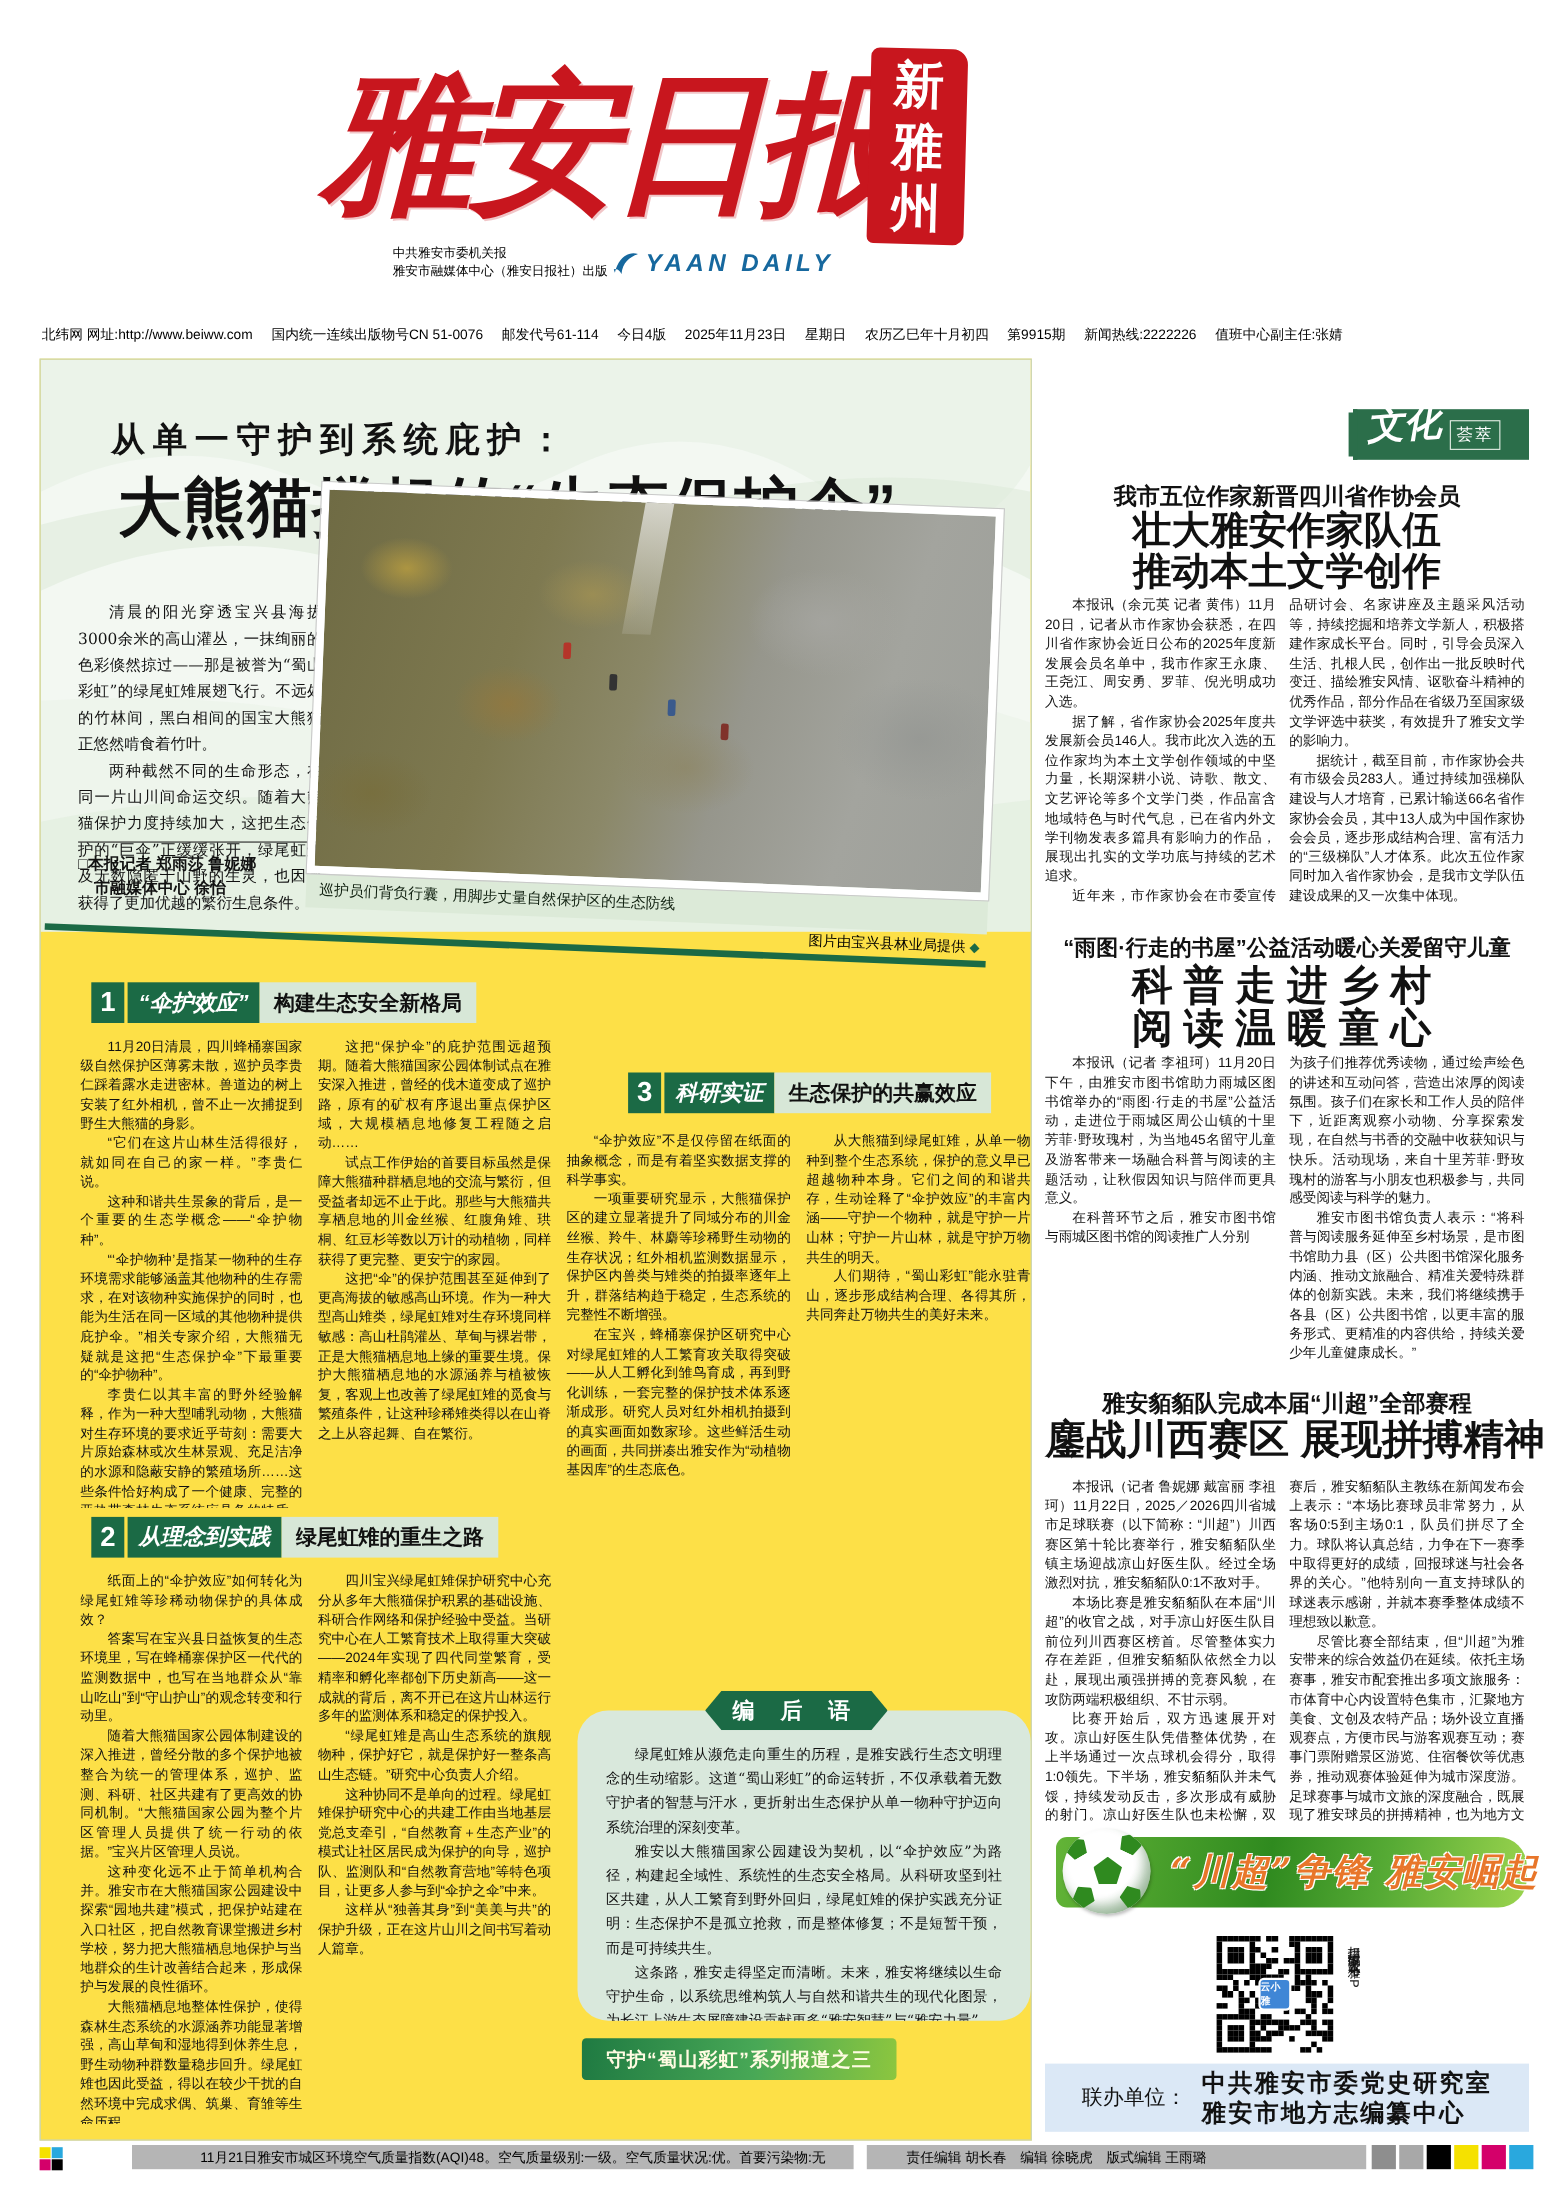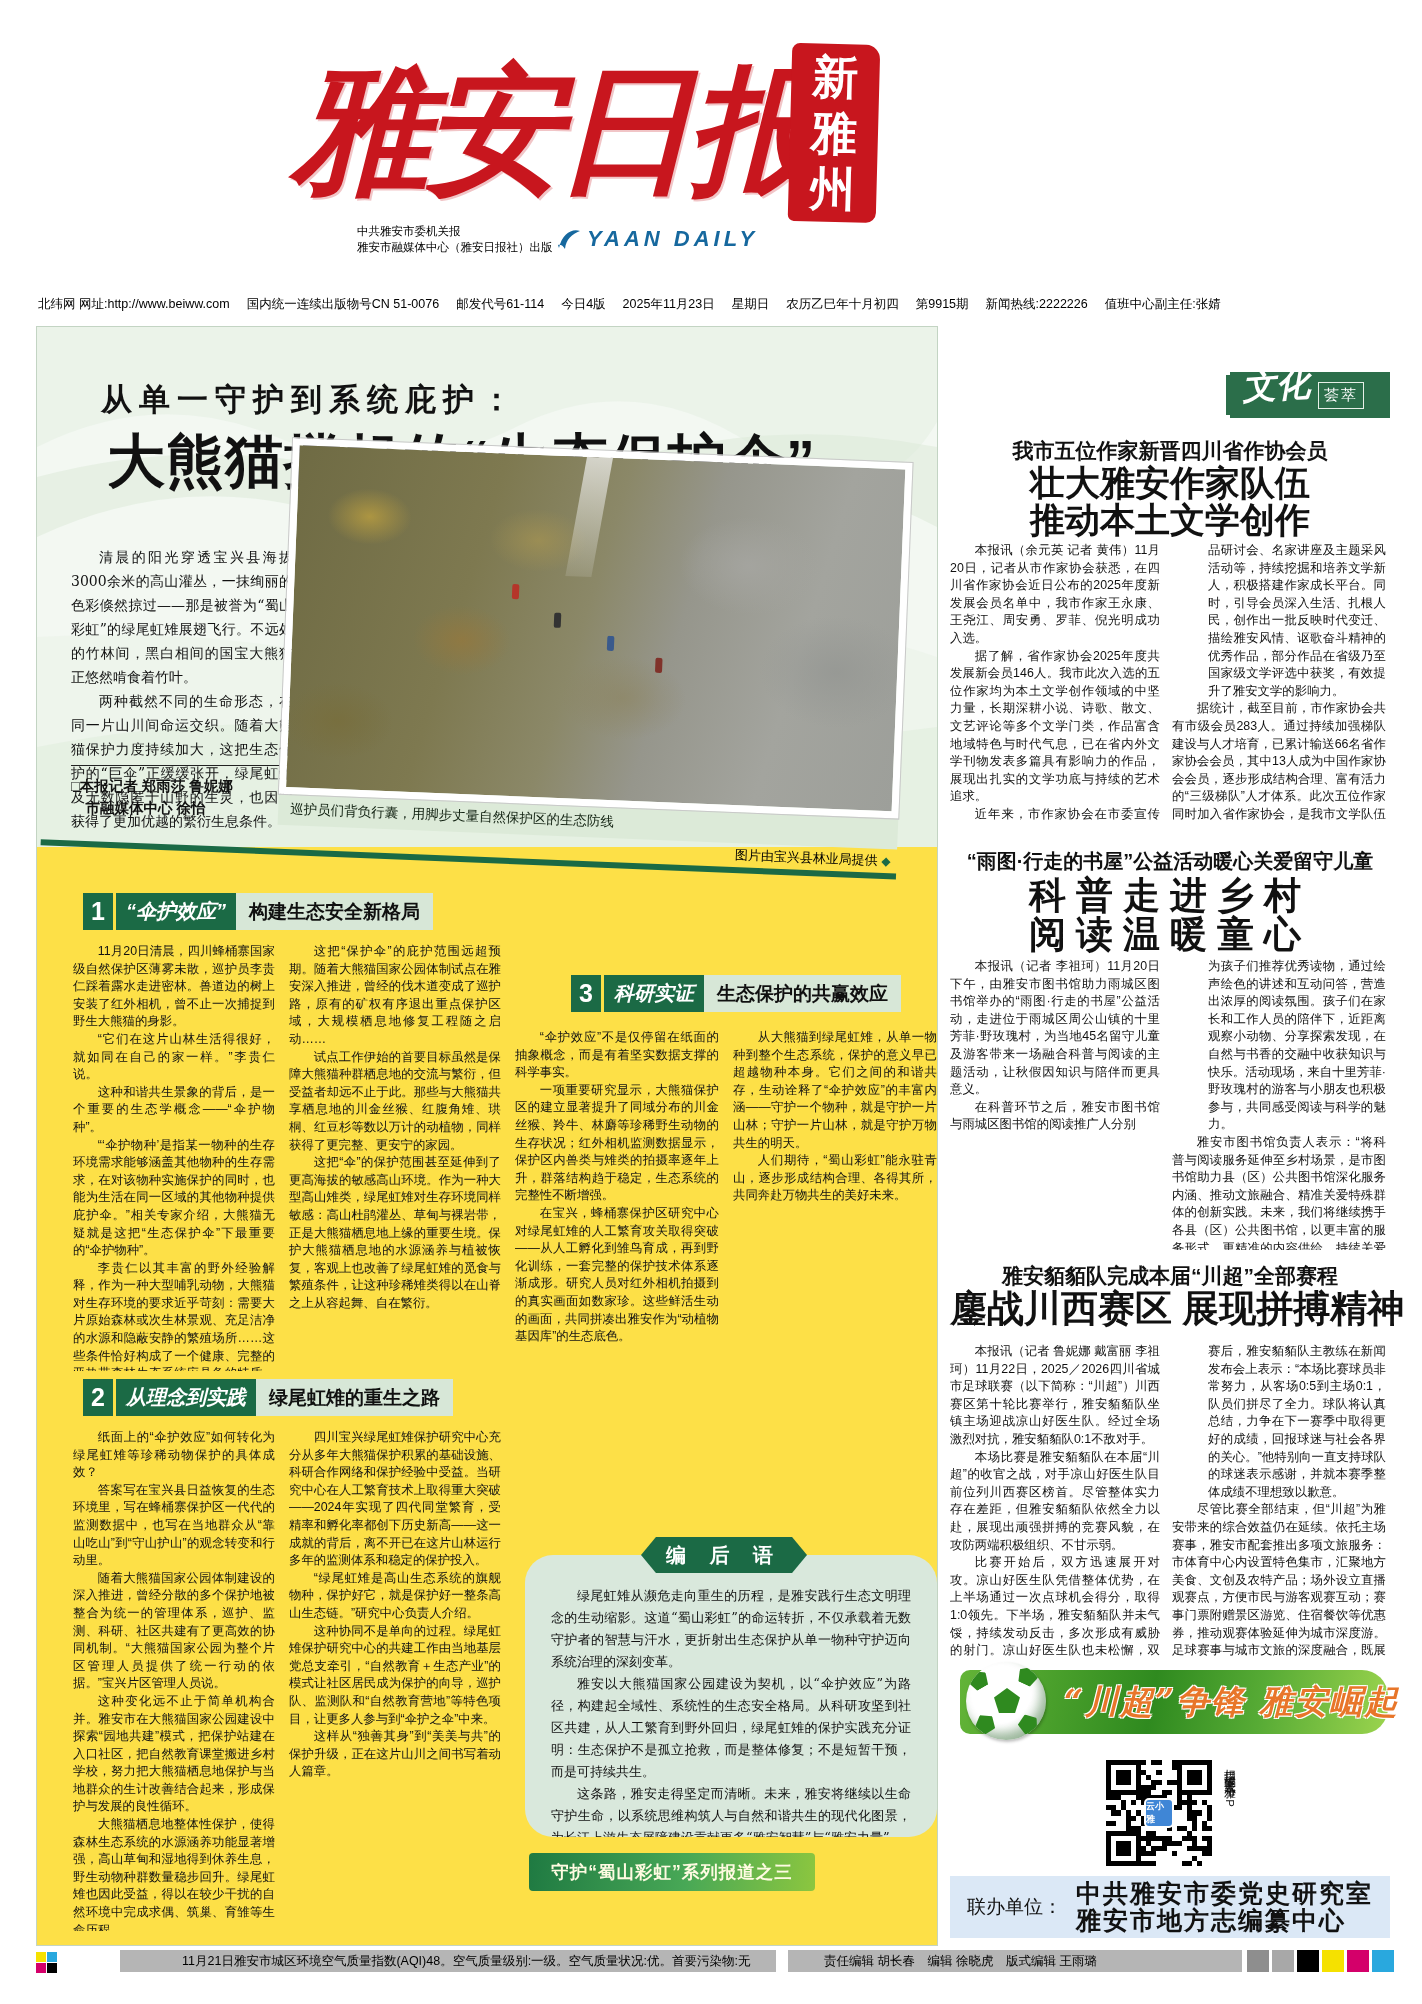--- a/index.html
+++ b/index.html
@@ -70,21 +70,21 @@
   .sec{ position:absolute; display:flex; align-items:stretch; height:37px;}
   .sec .num{ width:30px; background:#1b6a45; color:#fff; font-weight:bold; font-size:25px;
     display:flex; align-items:center; justify-content:center; margin-right:3px;}
   .sec .lab{ background:#1b6a45; color:#fff; font-weight:bold; font-size:20px; font-style:italic;
     display:flex; align-items:center; padding:0 10px; white-space:nowrap;}
   .sec .sub{ background:#d7e7d7; color:#101010; font-weight:bold; font-size:19px;
     display:flex; align-items:center; padding:0 13px; white-space:nowrap;}
   
   .col{ position:absolute; overflow:hidden; font-size:12.4px; line-height:17.6px; text-align:justify;}
   .col p{ text-indent:2em; }
-  .col p.cont{ text-indent:0;margin-left:36px; }
+  .col p.cont{ text-indent:0; }
   
   .ed-label{ position:absolute; left:604px; top:1210px; width:166px; height:36px;
     background:#1b6a45; color:#fff; font-weight:bold; font-size:20px; letter-spacing:9px;
     display:flex; align-items:center; justify-content:center;
     clip-path:polygon(9% 0,91% 0,100% 50%,91% 100%,9% 100%,0 50%); z-index:3;}
   .ed-box{ position:absolute; left:488px; top:1228px; width:412px; height:282px;
     background:#d9e8dc; border-radius:28px; padding:30px 26px 18px;
     font-family:"DejaVu Serif", serif; font-size:13px; line-height:22px; text-align:justify; overflow:hidden;}
   .ed-box p{ text-indent:2em; }
   .series-banner{ position:absolute; left:492px; top:1526px; width:286px; height:38px;
@@ -114,21 +114,21 @@
   .qr{ width:106px; height:106px; background:#fff; position:relative; display:grid;
     grid-template-columns:repeat(21,1fr); grid-template-rows:repeat(21,1fr);}
   .qr i{ background:#000; }
   .qr .logo{ position:absolute; left:38px; top:38px; width:30px; height:30px; background:#3f86d6;
     border:2px solid #fff; border-radius:5px; color:#fff; font-size:9px; display:flex; align-items:center;
     justify-content:center; font-weight:bold;}
   .qr-caption{ writing-mode:vertical-rl; font-size:11.5px; letter-spacing:2px; height:106px;}
   .partner-box{ position:absolute; left:950px; top:1876px; width:440px; height:62px; background:#dbe8f6;
     display:flex; align-items:center; justify-content:center; gap:14px;}
   .partner-box .plabel{ font-size:19px; }
-  .partner-box .plines{ font-size:25px; font-weight:600; line-height:27px; letter-spacing:2px;}
+  .partner-box .plines{ font-size:22px; font-weight:600; line-height:27px; letter-spacing:2px;}
   
   .bottom-bar{ position:absolute; left:0; top:1950px; width:1422px; height:24px;}
   .reg-marks{ position:absolute; left:36px; top:2px; display:grid; grid-template-columns:10px 10px; gap:1px;}
   .reg-marks i{ width:10px; height:10px; display:block;}
   .gray-bar{ position:absolute; top:0; height:22px; background:#b5b5b5; color:#000;
     font-size:12.5px; display:flex; align-items:center; white-space:nowrap;}
   .swatches{ position:absolute; left:1247px; top:0; display:flex; gap:3px;}
   .swatches i{ width:22px; height:22px; display:block;}
   .mtn path{ opacity:.55; }
 </style>

